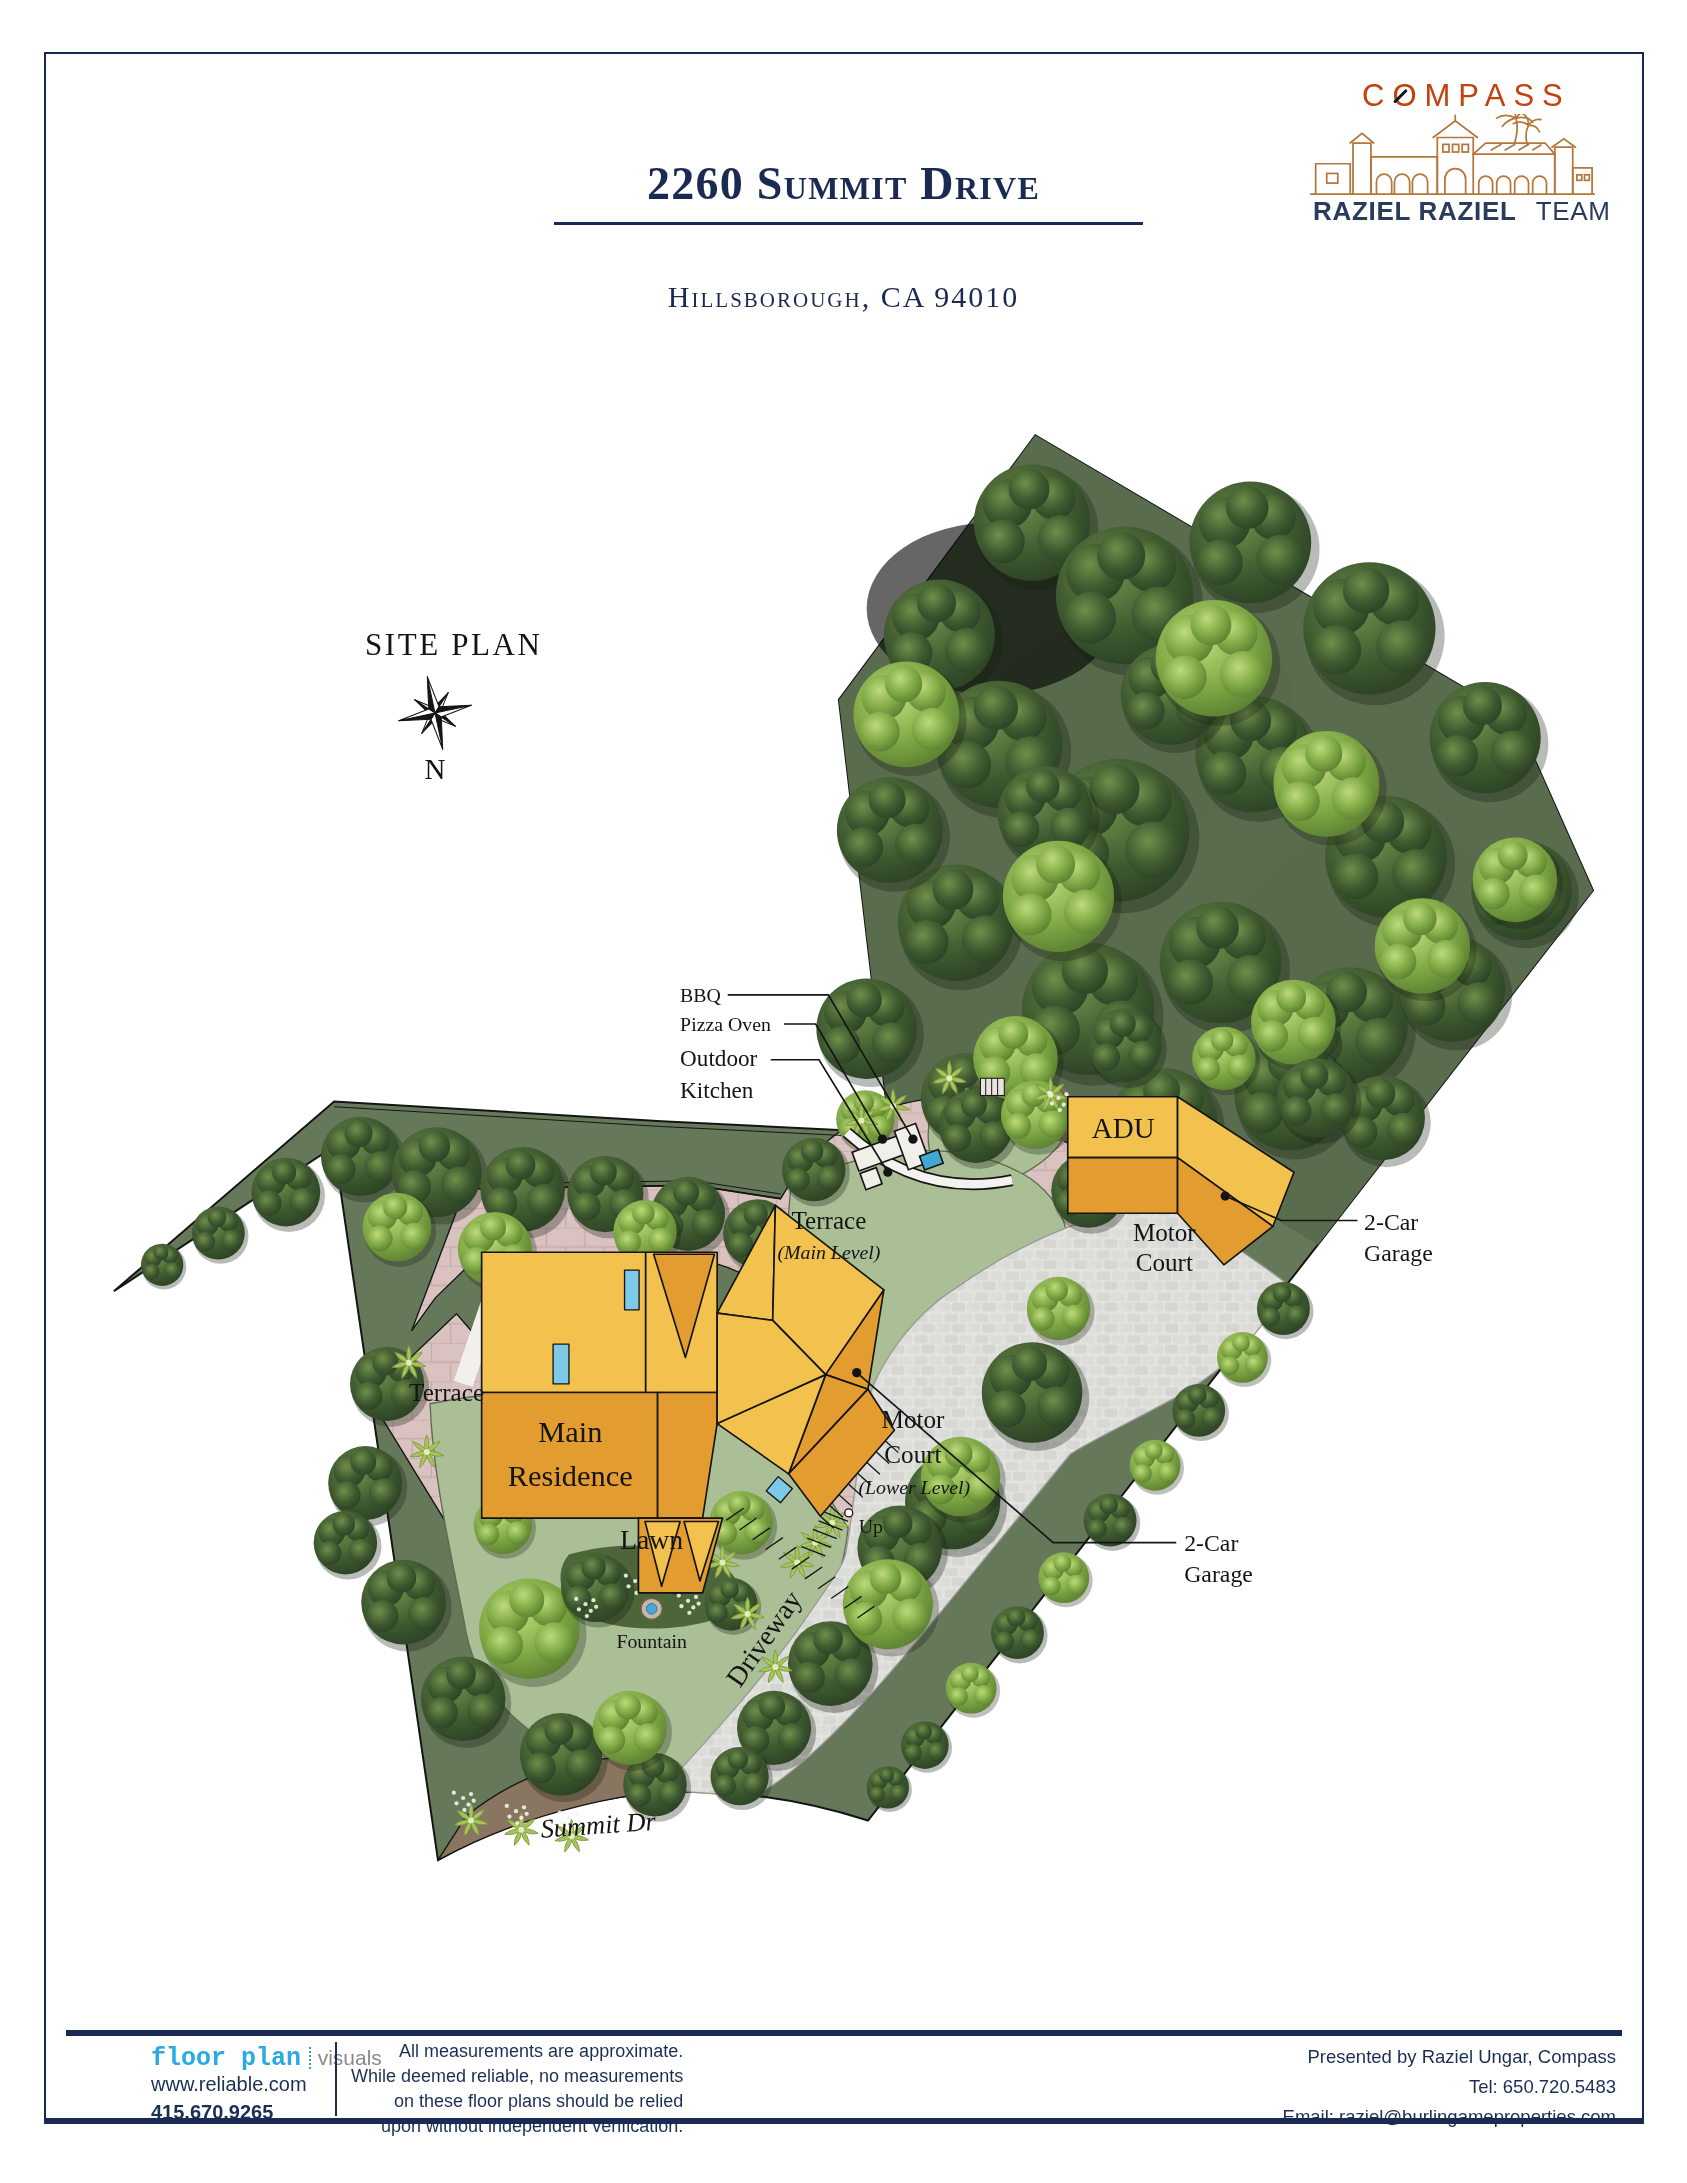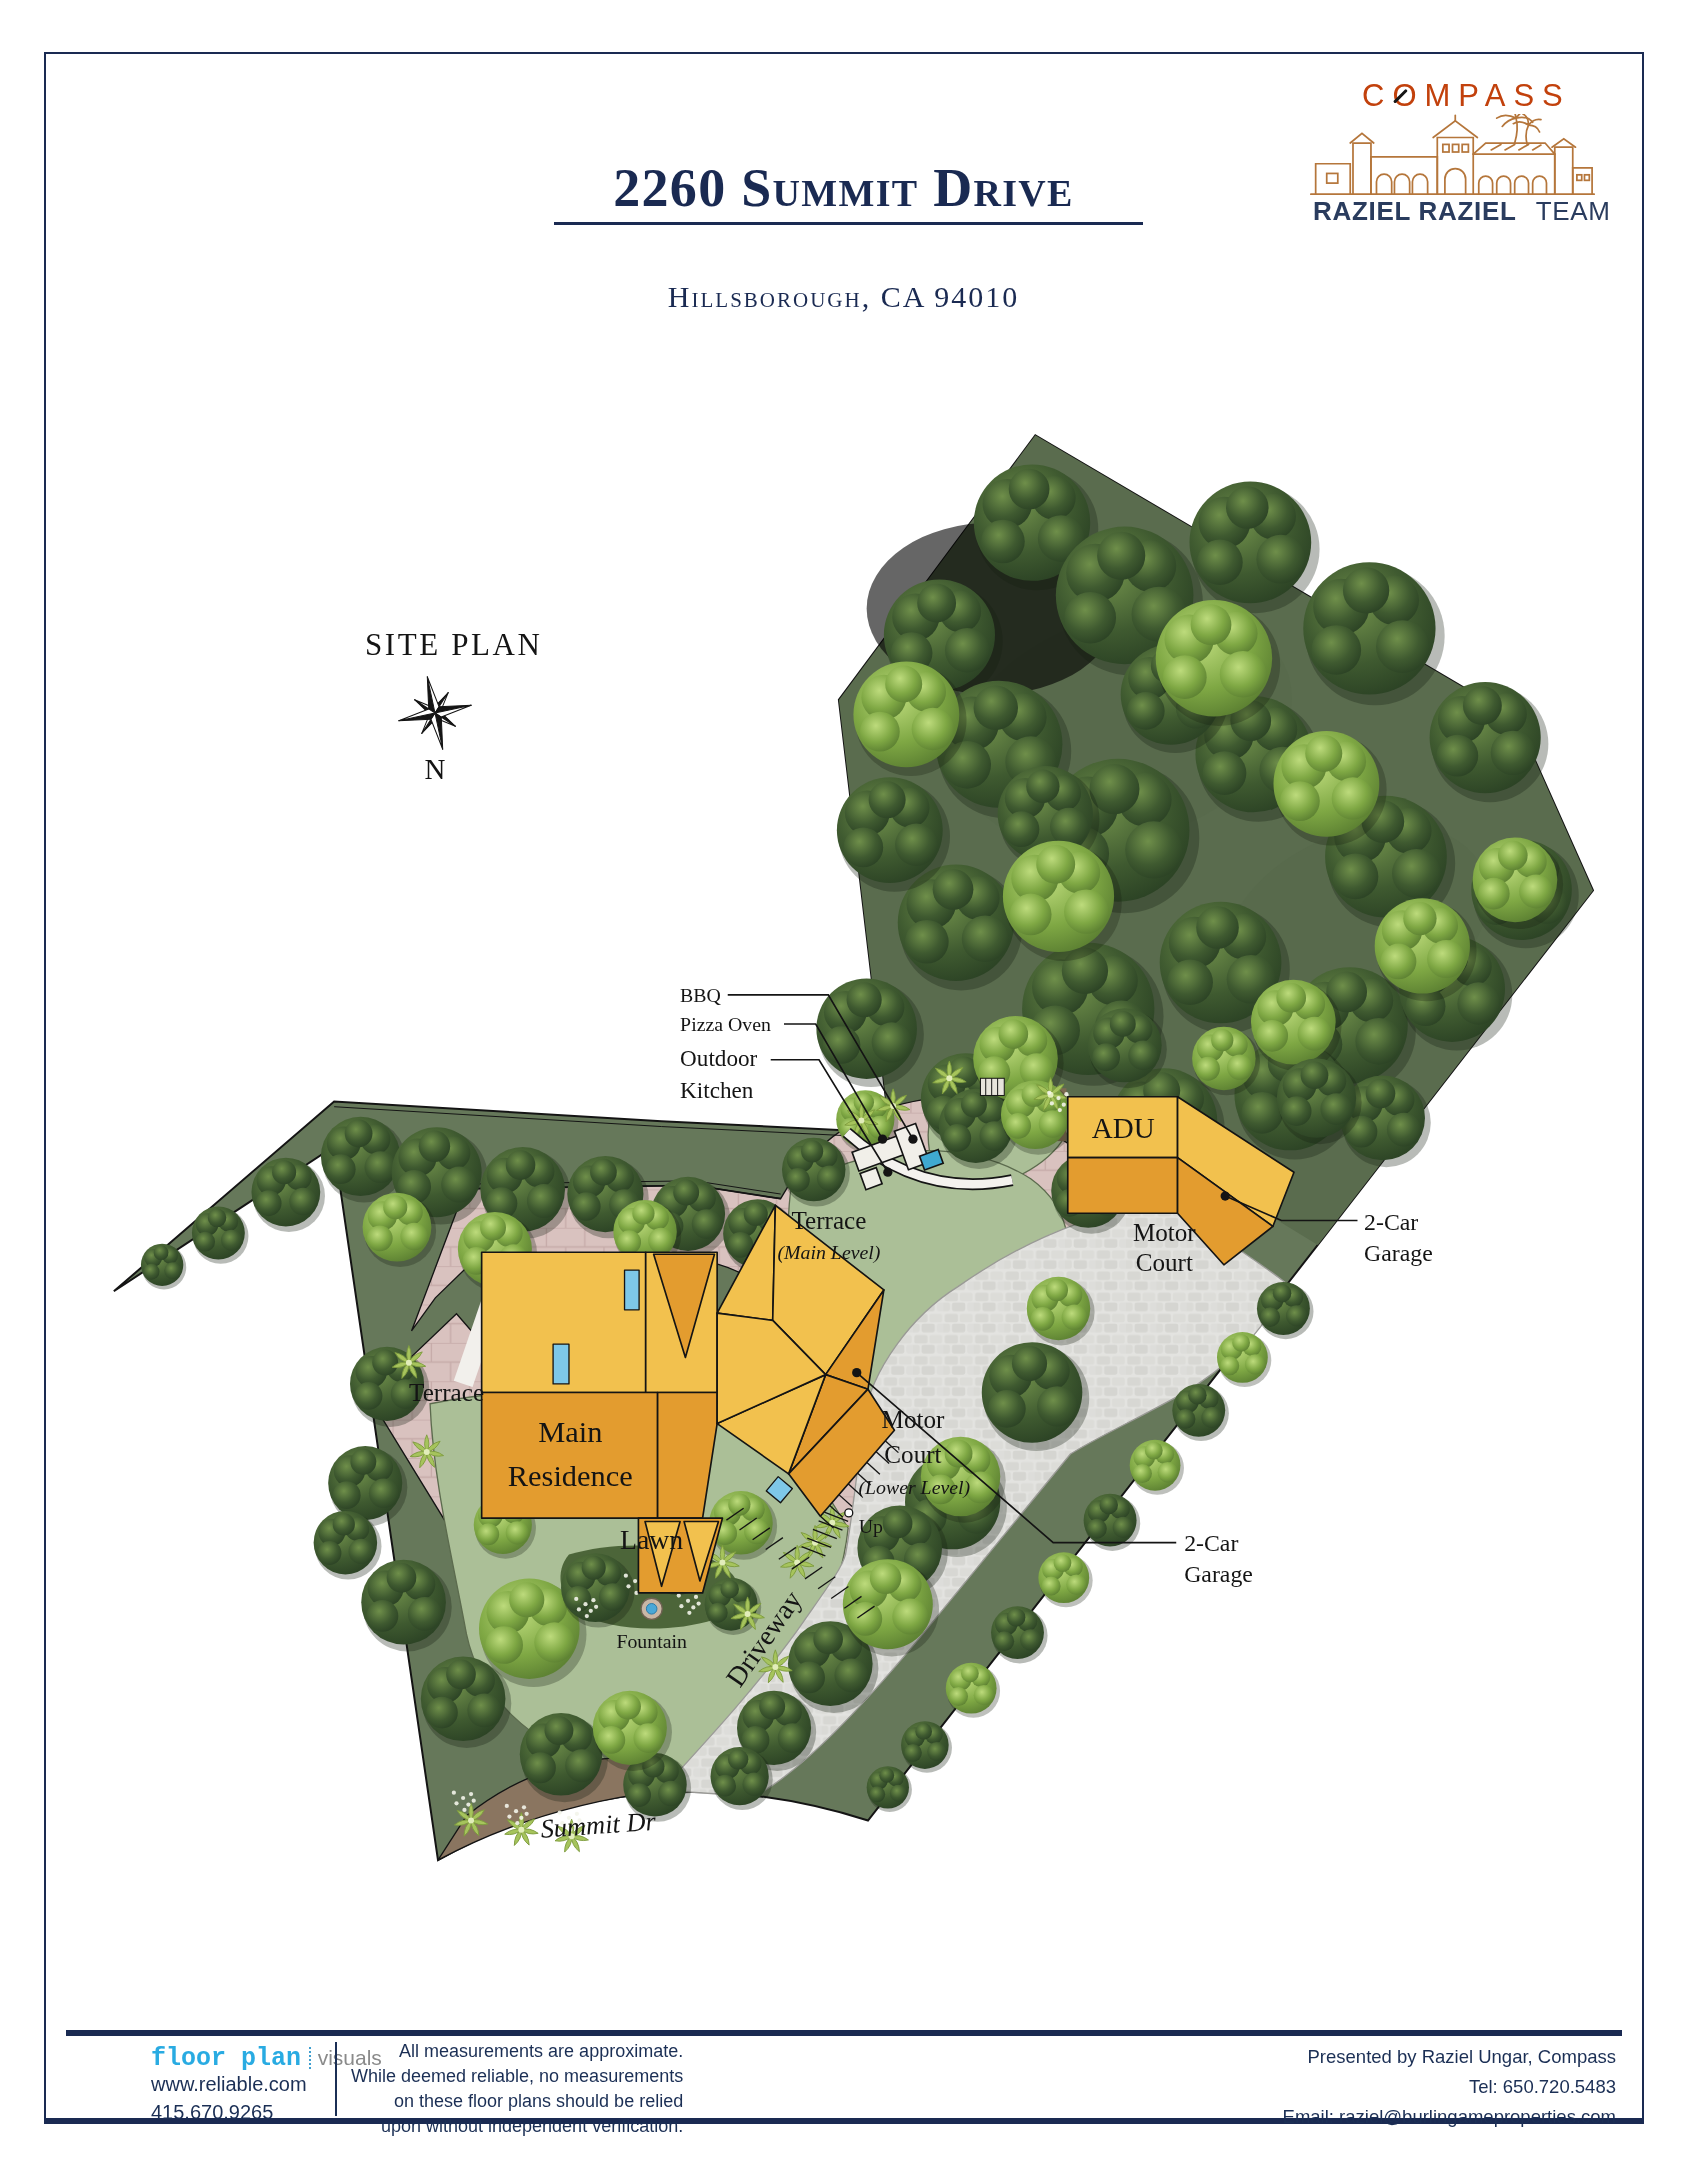--- a/index.html
+++ b/index.html
@@ -4,41 +4,41 @@
 <style>
   html,body{margin:0;padding:0;background:#ffffff;}
   body{width:1687px;height:2183px;position:relative;font-family:"Liberation Sans",sans-serif;}
   .abs{position:absolute;}
   
   #page-border{left:44px;top:52px;width:1600px;height:2072px;border:2.6px solid #1a2a52;box-sizing:border-box;}
   #footer-sep{left:66px;top:2030px;width:1556px;height:6px;background:#1a2a52;}
   #footer-bottom{left:44px;top:2118px;width:1600px;height:6px;background:#1a2a52;}
   
   #title{left:0;top:157px;width:1687px;text-align:center;font-family:"Liberation Serif",serif;
-         font-variant:small-caps;font-size:54px;letter-spacing:1.3px;color:#1a2a52;font-weight:600;}
+         font-variant:small-caps;font-size:46px;letter-spacing:1.3px;color:#1a2a52;font-weight:600;}
   #title-underline{left:554px;top:222px;width:589px;height:2.6px;background:#1a2a52;}
   #subtitle{left:0;top:236px;width:1687px;text-align:center;font-family:"Liberation Serif",serif;
             font-variant:small-caps;font-size:30px;letter-spacing:2px;color:#1a2a52;font-weight:500;margin-top:44px;}
   
   #brand{left:1362px;top:78px;width:278px;font-size:31px;letter-spacing:8px;color:#c2410c;font-weight:500;}
   #brand-needle{left:1399px;top:87px;width:2.6px;height:18px;background:#161616;border-radius:1.3px;transform:rotate(45deg);}
   #mission{left:1307px;top:114px;}
   #team{left:1313px;top:196px;width:278px;text-align:center;color:#2a3c5e;font-size:26px;letter-spacing:0.7px;white-space:nowrap;}
   #team .b{font-weight:700;} #team .l{font-weight:400;margin-left:19px;}
   
   #siteplan-heading{left:365px;top:627px;font-family:"Liberation Serif",serif;font-size:31px;letter-spacing:2.6px;color:#141414;}
   #north-label{left:405px;top:753px;width:60px;text-align:center;font-family:"Liberation Serif",serif;font-size:29px;color:#141414;}
   
   .nv{color:#1b2f55;}
   #logo{left:151px;top:2044px;white-space:nowrap;}
   #logo .fp{color:#29abe2;font-weight:700;font-size:25px;font-family:Liberation Mono, monospace;}
   #logo .dots{display:inline-block;border-left:2.6px dotted #3f9fd0;height:22.5px;margin:0 6.6px 0 8px;vertical-align:-4px;}
   #logo .vis{color:#8a8a8a;font-size:21px;}
   #website{left:151px;top:2073px;font-size:20px;}
-  #phone{left:151px;top:2101px;font-size:20px;}
+  #phone{left:151px;top:2101px;font-size:20px;font-weight:bold;}
   #vdiv{left:335px;top:2042px;width:2px;height:74px;background:#1b2f55;}
   #disclaimer{left:351px;top:2039px;font-size:18px;line-height:25px;text-align:right;}
   #presented{right:71px;top:2042px;text-align:right;font-size:18.5px;line-height:30px;}
   svg text{user-select:none;}
   .lbl{font-family:"Liberation Serif",serif;fill:#141414;}
   .it{font-style:italic;}
 </style>
 </head>
 <body>
 

